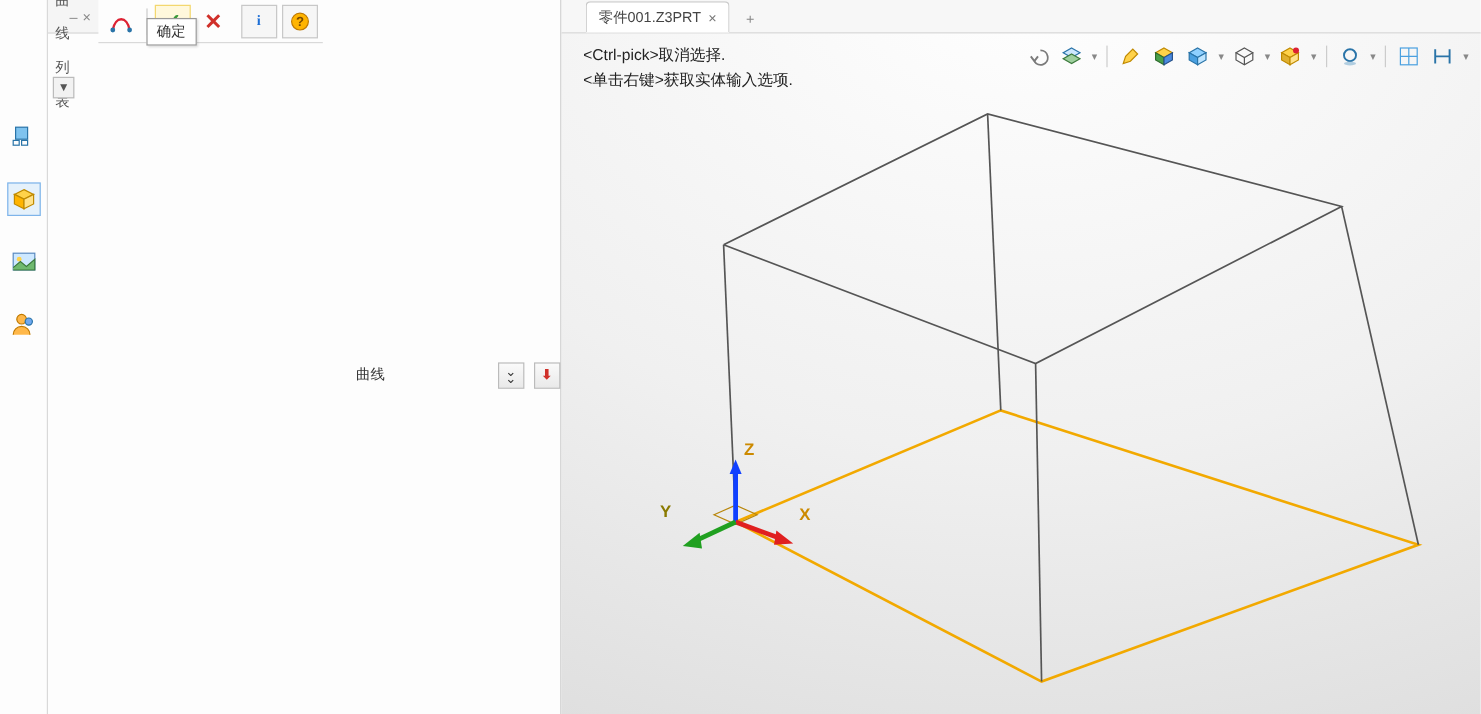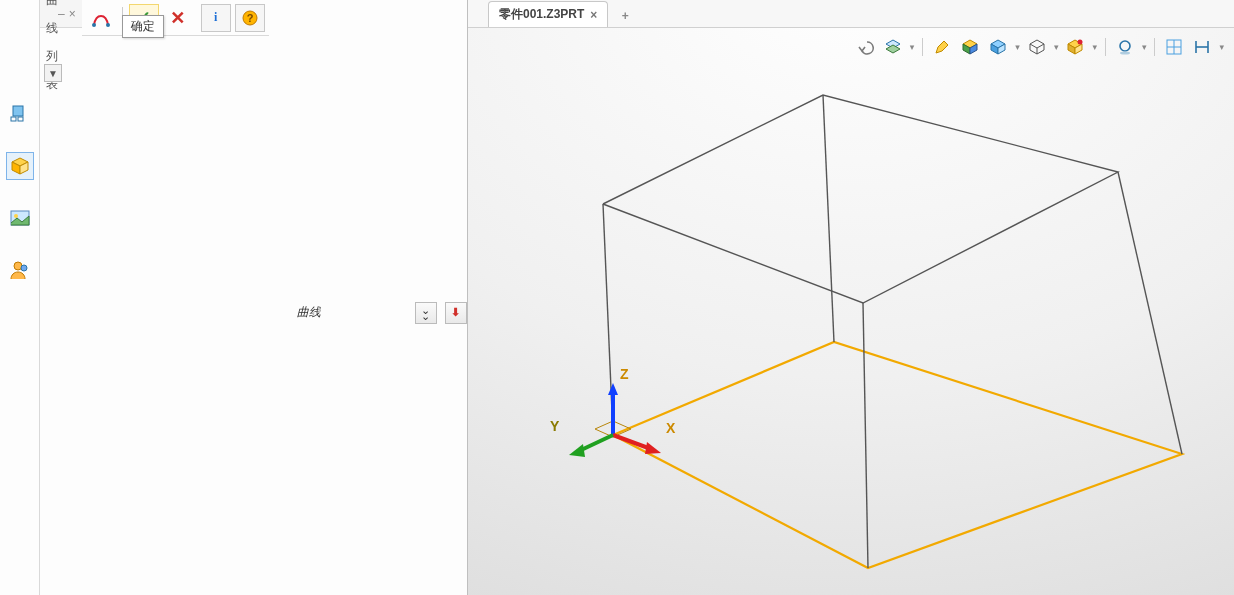--- a/index.html
+++ b/index.html
@@ -81,21 +81,21 @@
     border:1px solid #bbb; background:#f2f2f2;
     display:flex; align-items:center; justify-content:center;
     font-size:10px; color:#555;
   }
 
   .form-row {
     display: flex; align-items: center;
     padding: 6px 8px 6px 28px;
     gap: 8px;
   }
-  .form-label { width: 110px; color:#333;font-style:italic; }
+  .form-label { width: 110px; color:#333; }
   .selection-input {
     flex: 1;
     height: 24px;
     border: 2px solid #3cc23c;
     padding: 0 6px;
     font-family: inherit; font-size: 12px;
     background:#fff;
     outline: none;
   }
   .mini-btn {
@@ -112,21 +112,20 @@
     display: flex; flex-direction: column;
     background: #fff;
   }
   .tabs {
     height: 28px;
     border-bottom: 1px solid #d0d0d0;
     display: flex; align-items: flex-end;
     padding-left: 20px;
     gap: 6px;
     background: #f7f7f7;
-    font-weight: bold;
   }
   .tab {
     height: 26px;
     padding: 0 10px;
     border: 1px solid #c8c8c8;
     border-bottom: none;
     border-radius: 4px 4px 0 0;
     background: #fff;
     display: flex; align-items: center; gap: 6px;
     font-size: 12px;
@@ -295,20 +294,24 @@
         <line x1="0" y1="0" x2="-34" y2="16" stroke="#20a020" stroke-width="4"></line>
         <polygon points="-44,20 -30,9 -28,22" fill="#20a020"></polygon>
       </g>
     </svg>
 
     <div class="axis-label axis-Z" style="left:152px; top:338px;">Z</div>
     <div class="axis-label axis-Y" style="left:82px;  top:390px;">Y</div>
     <div class="axis-label axis-X" style="left:198px; top:392px;">X</div>
   </div>
 
+  <div class="hints" style="left:18px;">
+    <div>&lt;Ctrl-pick&gt;取消选择.</div>
+    <div>&lt;单击右键&gt;获取实体输入选项.</div>
+  </div>
 
   <div class="view-toolbar">
     <div class="vt-btn">
         <svg width="18" height="18" viewBox="0 0 18 18">
           <path d="M11 4a6 6 0 1 1-5 9" fill="none" stroke="#7a7a7a" stroke-width="1.6"></path>
           <polyline points="3,9 6,13 9,9" fill="none" stroke="#7a7a7a" stroke-width="1.6"></polyline>
         </svg>
       </div>
     <div class="vt-btn">
         <svg width="18" height="18" viewBox="0 0 18 18">

